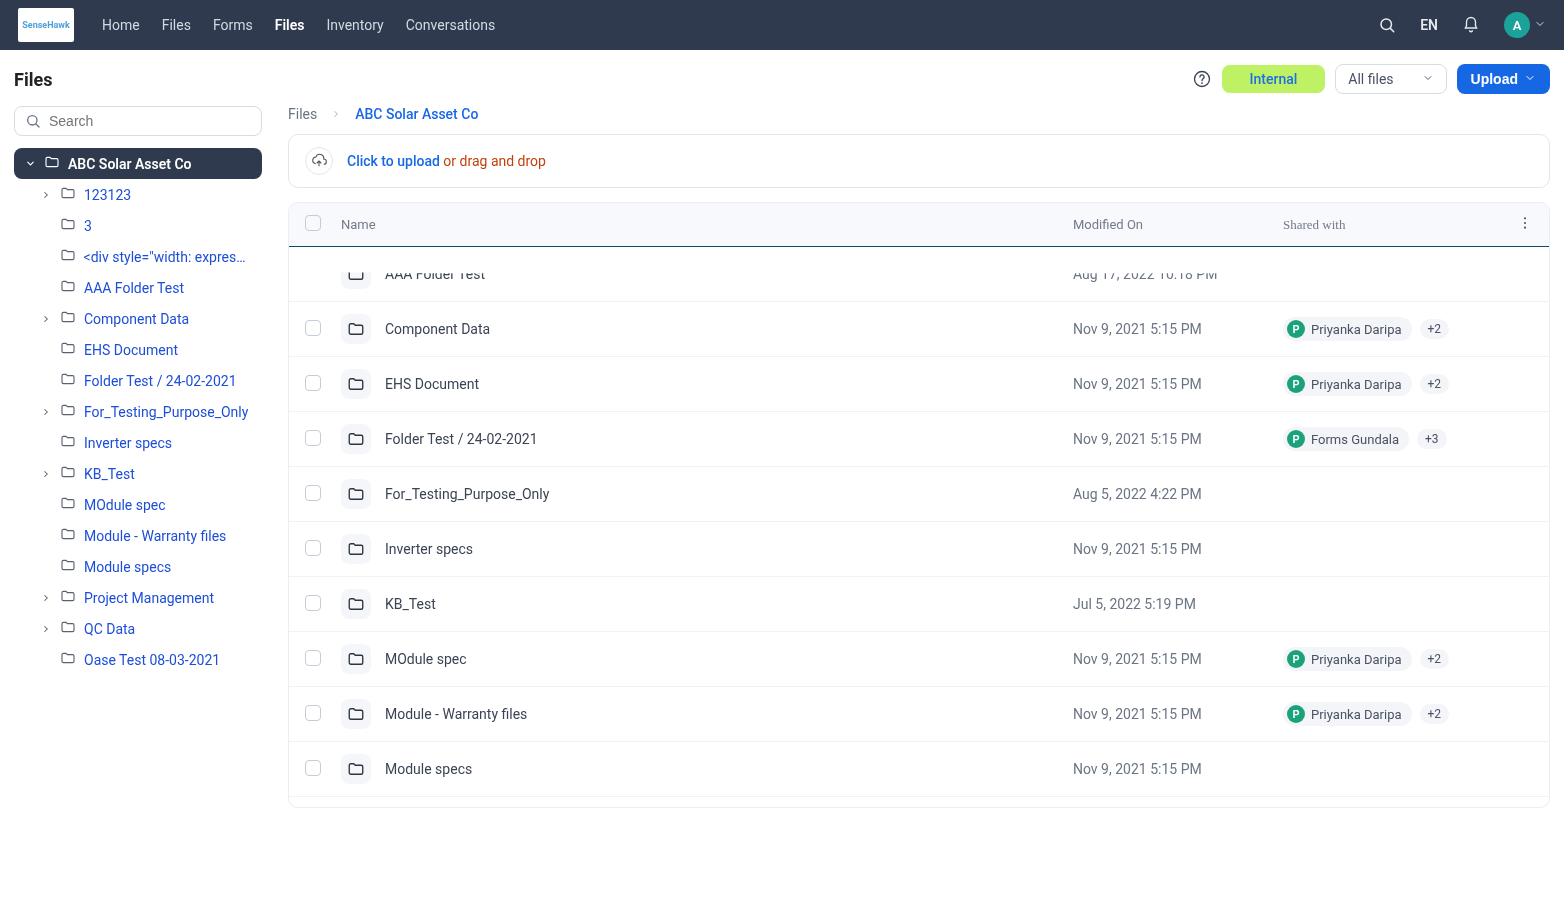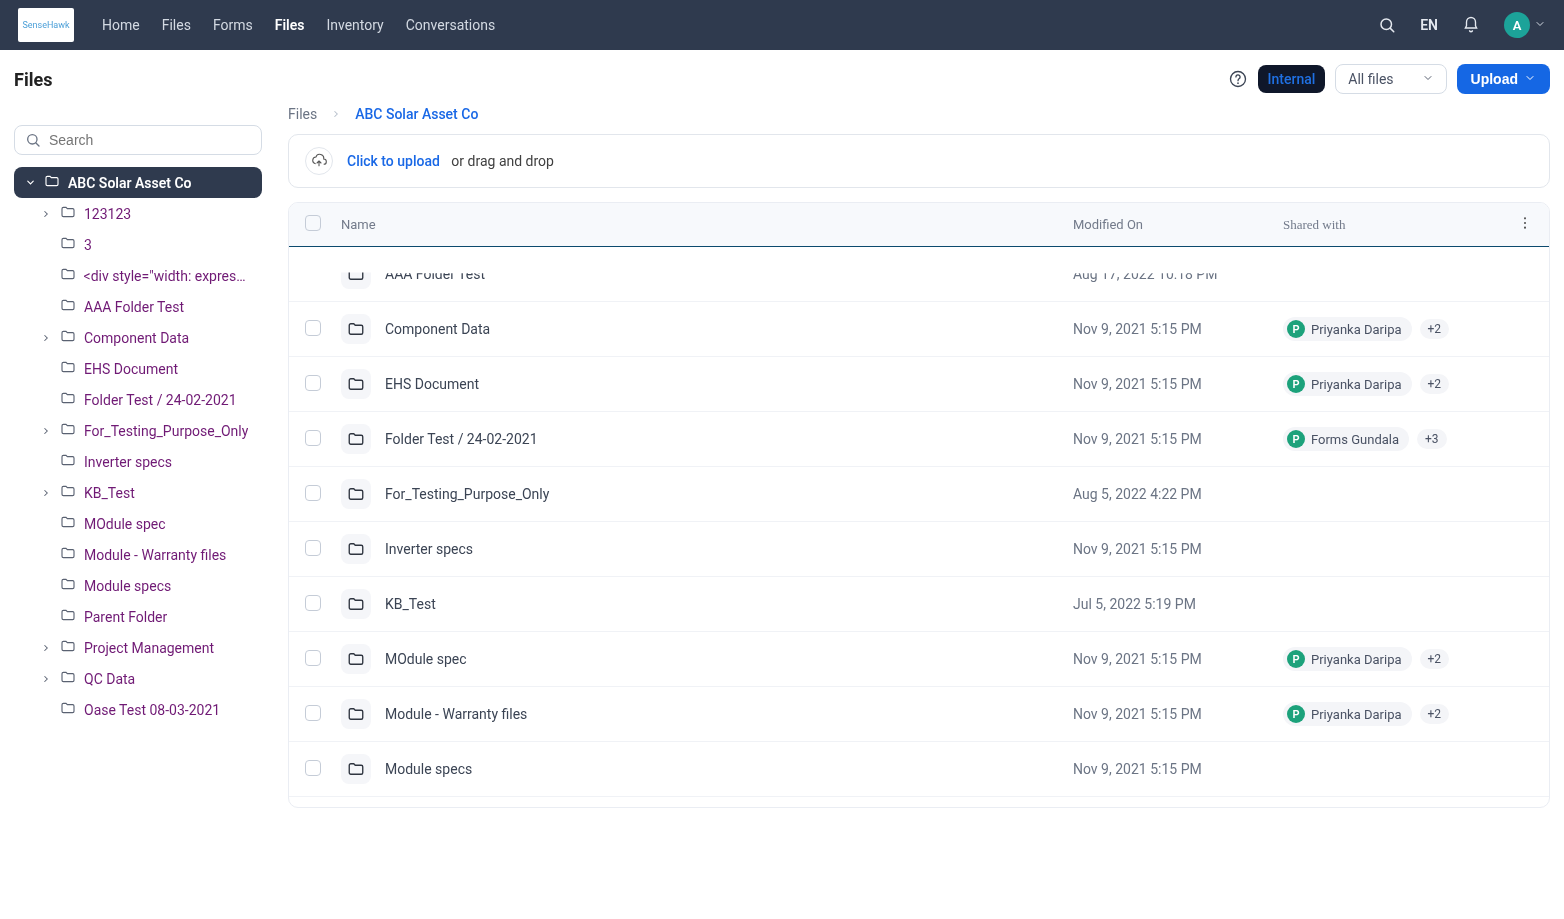--- a/index.html
+++ b/index.html
@@ -18,21 +18,21 @@
     padding: 0 18px;
     gap: 22px;
   }
   .logo {
     background: #fff;
     height: 34px;
     width: 56px;
     display:flex;align-items:center;justify-content:center;
     color:#4DA0D8;
     font-size:9px;
-    font-weight:400;
+    font-weight:700;
     border-radius:2px;
   }
   .navlinks {
     display:flex; gap:22px; margin-left:6px;
   }
   .navlinks a {
     color:#D3D9E2; font-size:14px; text-decoration:none;
   }
   .navlinks a.active { color:#fff; font-weight:600; }
   .topnav-spacer { flex:1; }
@@ -61,49 +61,49 @@
     margin-bottom:12px;
   }
   .page-title {
     font-size:18px; font-weight:700; color:#222;
   }
   .page-top-spacer{ flex:1; }
   .help-icon {
     width:20px;height:20px;color:#444;cursor:pointer;
   }
   .pill {
-    background:#0f172a; color:#1F70E3; font-weight:500;
-    padding:6px 10px; border-radius:8px; font-size:14px; cursor:pointer;
+    background:#bef264; color:#1F70E3; font-weight:500;
+    padding:6px 28px; border-radius:8px; font-size:14px; cursor:pointer;
   }
   .dropdown {
     border:1px solid #D5DCE5; border-radius:8px; padding:6px 12px;
     display:flex; align-items:center; gap:28px; font-size:14px; color:#4A5264; cursor:pointer;
   }
   .btn-primary {
     background:#1567E4; color:#fff; border-radius:8px; padding:7px 14px;
     display:flex; align-items:center; gap:6px; font-weight:600; font-size:14px; cursor:pointer; border:none;
   }
   .content {
     display:flex; gap:20px; align-items:flex-start;
   }
   
   .sidebar {
-    width:248px; flex-shrink:0;margin-top:19px;
+    width:248px; flex-shrink:0;
   }
   .search-wrap {
     border:1px solid #D5DCE5; border-radius:8px; display:flex; align-items:center;
     padding:6px 10px; gap:8px; margin-bottom:12px;
   }
   .search-wrap input{
     border:none; outline:none; font-size:14px; width:100%; background:transparent;
   }
   .tree-item {
     display:flex; align-items:center; gap:8px;
     padding:6px 10px; border-radius:8px; cursor:pointer;
-    color:#701a75; font-size:14px; white-space:nowrap; overflow:hidden; text-overflow:ellipsis;
+    color:#1d4ed8; font-size:14px; white-space:nowrap; overflow:hidden; text-overflow:ellipsis;
   }
   .tree-item.selected {
     background:#2F3A4E; color:#fff;
   }
   .tree-item .chev {
     width:12px; display:inline-flex; justify-content:center; color:inherit;
   }
   .tree-item .chev.empty { visibility:hidden; }
   .tree-item.selected .folder-ico svg path { stroke:#fff; }
   .tree-children { padding-left:22px; }
@@ -122,21 +122,21 @@
   .breadcrumb .sep { color:#B6BFCB; }
   .upload-card {
     border:1px solid #E2E6EC; border-radius:10px; padding:12px 16px;
     display:flex; align-items:center; gap:14px; margin-bottom:14px;
   }
   .upload-icon {
     width:28px;height:28px;border-radius:50%;border:1px solid #E2E6EC;
     display:flex;align-items:center;justify-content:center;color:#555;
   }
   .upload-text .link { color:#1968E6; font-weight:500; }
-  .upload-text .rest { color:#404040;margin-left:8px; }
+  .upload-text .rest { color:#c2410c; }
   .table {
     border:1px solid #EAEDF3; border-radius:10px; overflow:hidden;
   }
   .thead {
     background:#F7F9FC; display:flex; align-items:center; padding:12px 16px;
     font-size:13px; color:#737B8B; border-bottom:1px solid #0c4a6e;
   }
   .th-chk{ width:36px; }
   .th-name{ flex:1; }
   .th-mod{ width:210px; }
@@ -416,31 +416,20 @@
               <svg width="10" height="10" viewBox="0 0 24 24">
                 <path d="M9 6l6 6-6 6" stroke="#5A6272" stroke-width="2.5" fill="none" stroke-linecap="round"></path>
               </svg>
             </span>
             <span class="folder-ico"><svg width="16" height="16" viewBox="0 0 24 24" fill="none">
                 <path d="M3 7a2 2 0 012-2h4l2 2h8a2 2 0 012 2v8a2 2 0 01-2 2H5a2 2 0 01-2-2V7z" stroke="#5A6272" stroke-width="1.7"></path>
               </svg></span>
             <span class="tree-label">Module specs</span>
           </div>
           <div class="tree-item">
-            <span class="chev empty">
-              <svg width="10" height="10" viewBox="0 0 24 24">
-                <path d="M9 6l6 6-6 6" stroke="#5A6272" stroke-width="2.5" fill="none" stroke-linecap="round"></path>
-              </svg>
-            </span>
-            <span class="folder-ico"><svg width="16" height="16" viewBox="0 0 24 24" fill="none">
-                <path d="M3 7a2 2 0 012-2h4l2 2h8a2 2 0 012 2v8a2 2 0 01-2 2H5a2 2 0 01-2-2V7z" stroke="#5A6272" stroke-width="1.7"></path>
-              </svg></span>
-            <span class="tree-label">Parent Folder</span>
-          </div>
-          <div class="tree-item">
             <span class="chev">
               <svg width="10" height="10" viewBox="0 0 24 24">
                 <path d="M9 6l6 6-6 6" stroke="#5A6272" stroke-width="2.5" fill="none" stroke-linecap="round"></path>
               </svg>
             </span>
             <span class="folder-ico"><svg width="16" height="16" viewBox="0 0 24 24" fill="none">
                 <path d="M3 7a2 2 0 012-2h4l2 2h8a2 2 0 012 2v8a2 2 0 01-2 2H5a2 2 0 01-2-2V7z" stroke="#5A6272" stroke-width="1.7"></path>
               </svg></span>
             <span class="tree-label">Project Management</span>
           </div>

